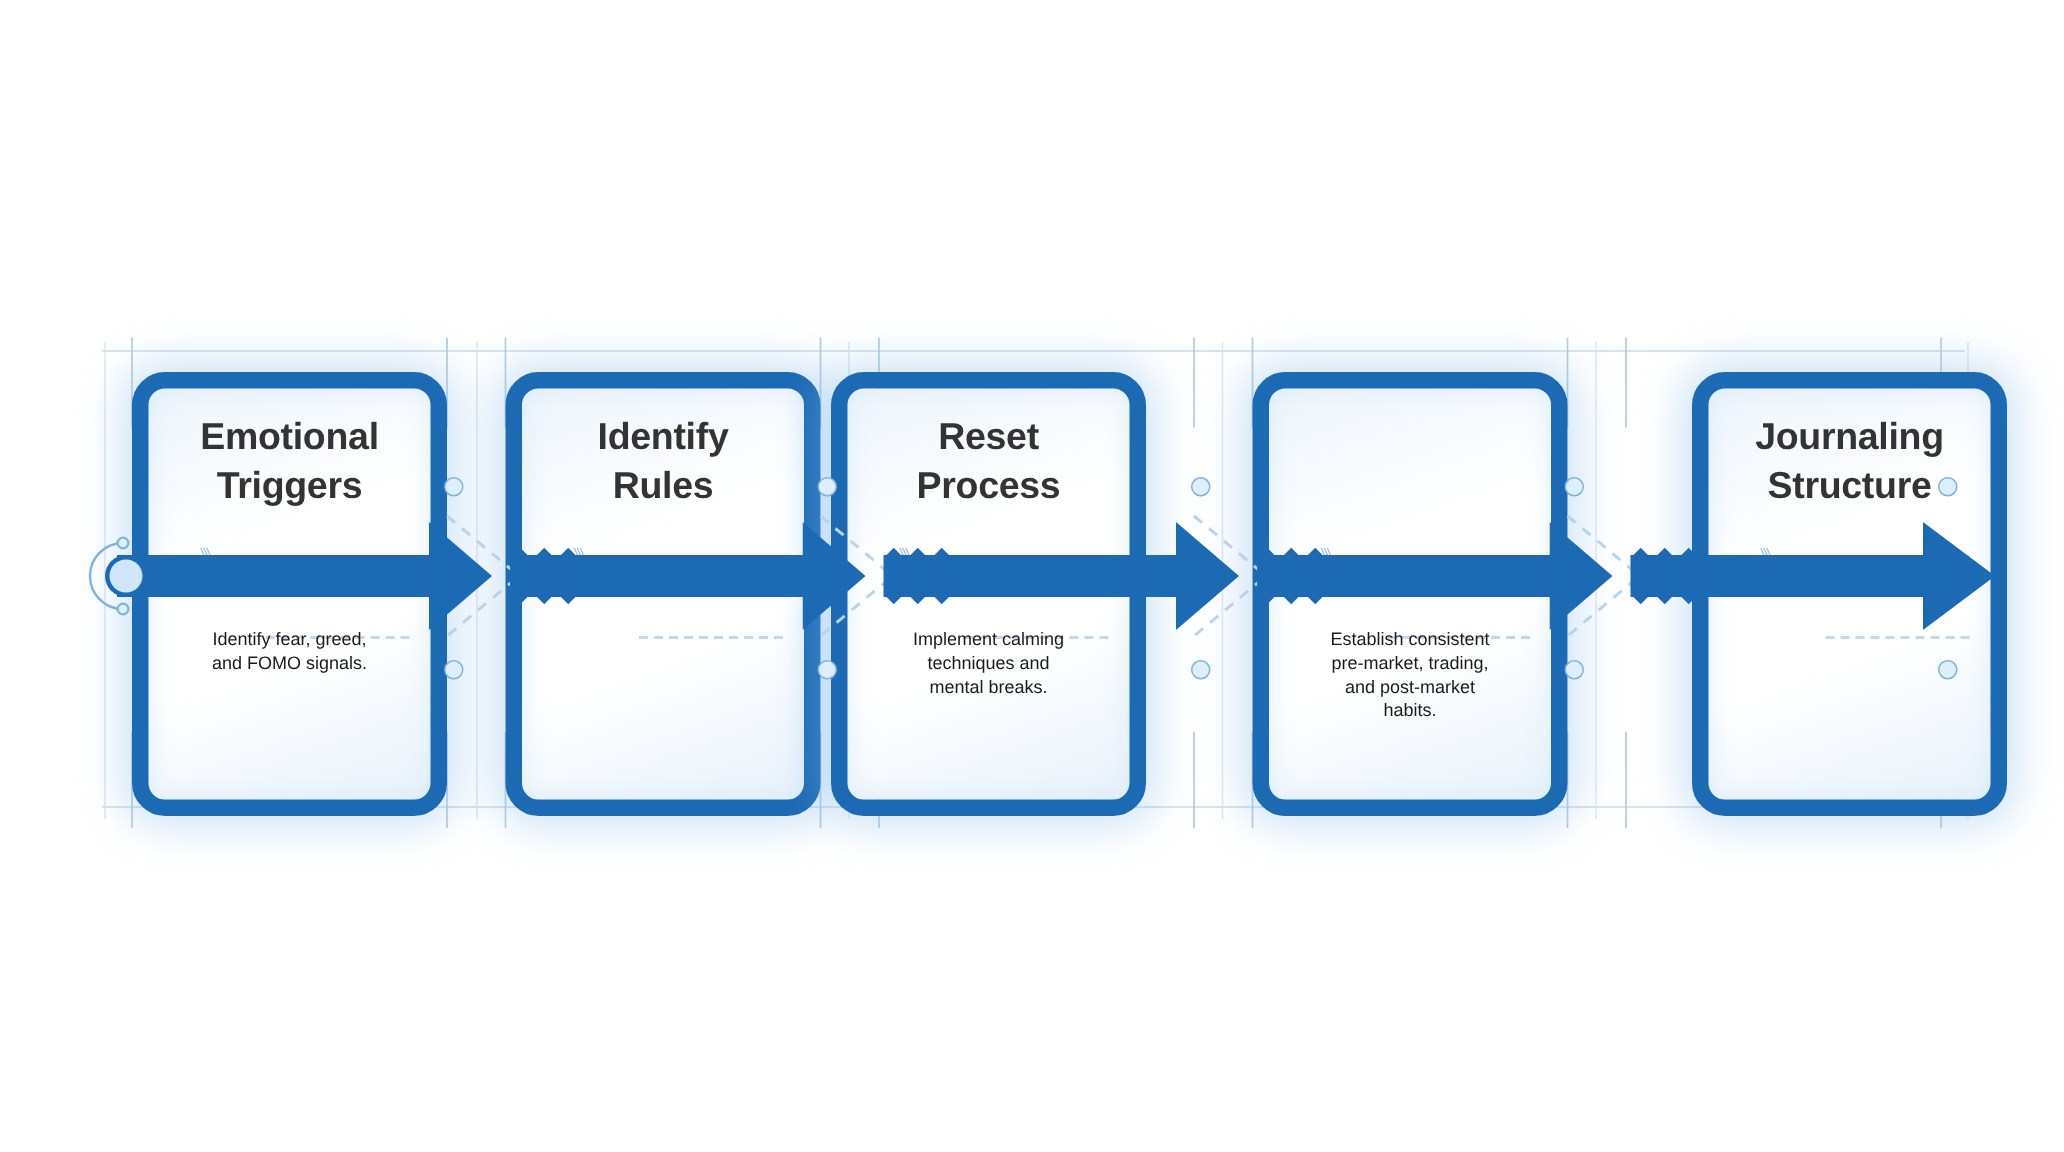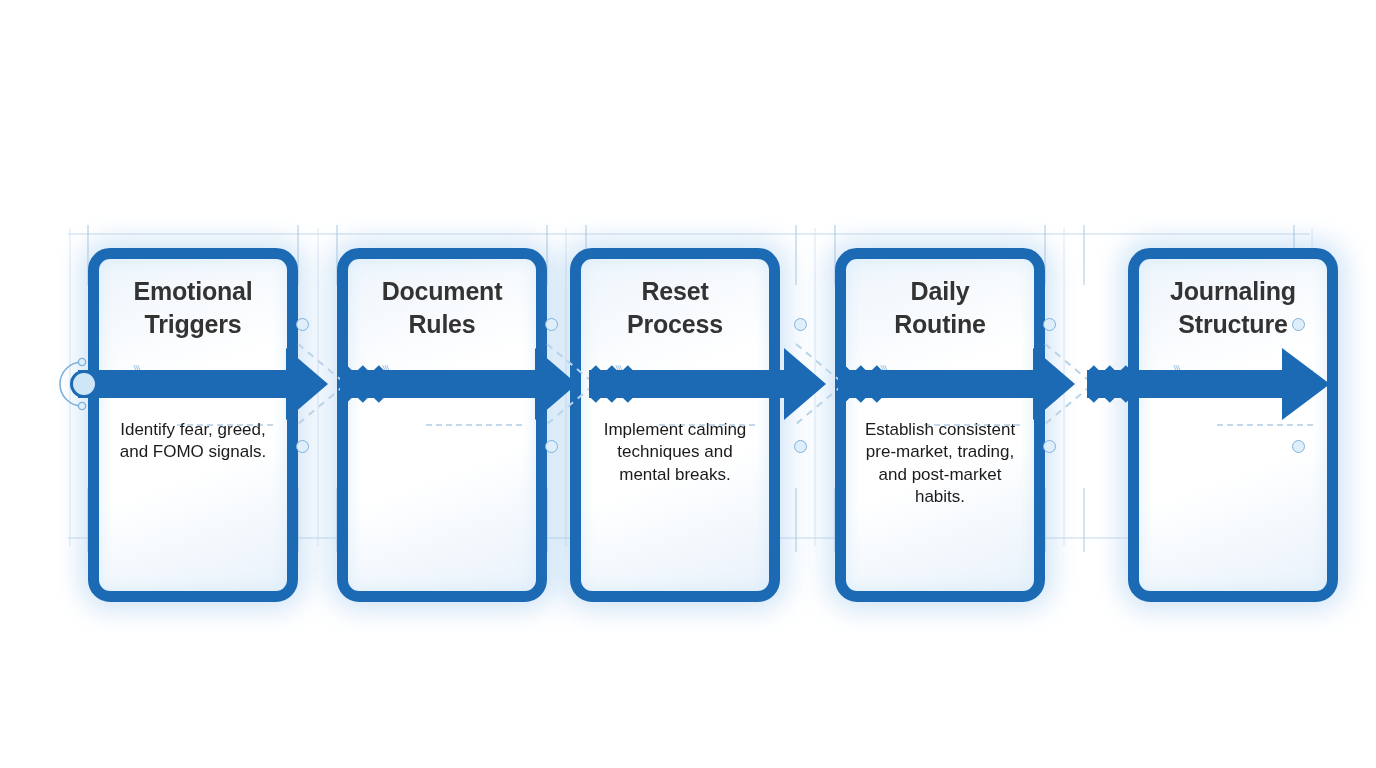--- a/index.html
+++ b/index.html
@@ -38,21 +38,21 @@
     left: 0;
     top: 0;
     width: 1376px;
     height: 768px;
   }
 
   .stage-card {
     position: absolute;
     top: 248px;
     width: 210px;
-    height: 354px;
+    height: 296px;
     box-sizing: border-box;
     border: 11px solid #1c6ab4;
     border-radius: 22px;
     background: linear-gradient(160deg, #eef5fc 0%, #ffffff 38%, #ffffff 62%, #e9f2fb 100%);
     box-shadow: 0 0 26px 8px rgba(140,190,235,0.40),
                 inset 0 0 16px rgba(210,232,250,0.8);
     z-index: 3;
   }
   .stage-card::before {
     
@@ -78,21 +78,21 @@
     letter-spacing: -0.2px;
     white-space: pre-line;
   }
 
   .card-desc {
     position: absolute;
     left: 6px;
     right: 6px;
     top: 160px;
     text-align: center;
-    font-size: 17px;
+    font-size: 12px;
     line-height: 1.32;
     color: #1b1b1b;
     white-space: pre-line;
   }
 
   
   .deco-top, .deco-bot {
     position: absolute;
     height: 10px;
     left: 20px;
@@ -349,49 +349,47 @@
         <span class="deco-line"></span>
       </div>
       <div class="deco-bot">
         <span class="deco-line dashed"></span>
       </div>
       <div class="card-desc">Identify fear, greed,
 and FOMO signals.</div>
     </div>
 
     <div class="stage-card" style="left:337px;">
-      <div class="card-title">Document
+      <div class="card-title">Identify
 Rules</div>
       <div class="deco-top">
         <span class="deco-chev">〉〉〉</span>
         <span class="deco-line"></span>
       </div>
       <div class="deco-bot">
         <span class="deco-line dashed"></span>
       </div>
     </div>
 
-    <div class="stage-card" style="left:570px;">
+    <div class="stage-card" style="left:554px;">
       <div class="card-title">Reset
 Process</div>
       <div class="deco-top">
         <span class="deco-chev">〉〉〉</span>
         <span class="deco-line"></span>
       </div>
       <div class="deco-bot">
         <span class="deco-line dashed"></span>
       </div>
       <div class="card-desc">Implement calming
 techniques and
 mental breaks.</div>
     </div>
 
     <div class="stage-card" style="left:835px;">
-      <div class="card-title">Daily
-Routine</div>
       <div class="deco-top">
         <span class="deco-chev">〉〉〉</span>
         <span class="deco-line"></span>
       </div>
       <div class="deco-bot">
         <span class="deco-line dashed"></span>
       </div>
       <div class="card-desc">Establish consistent
 pre-market, trading,
 and post-market

